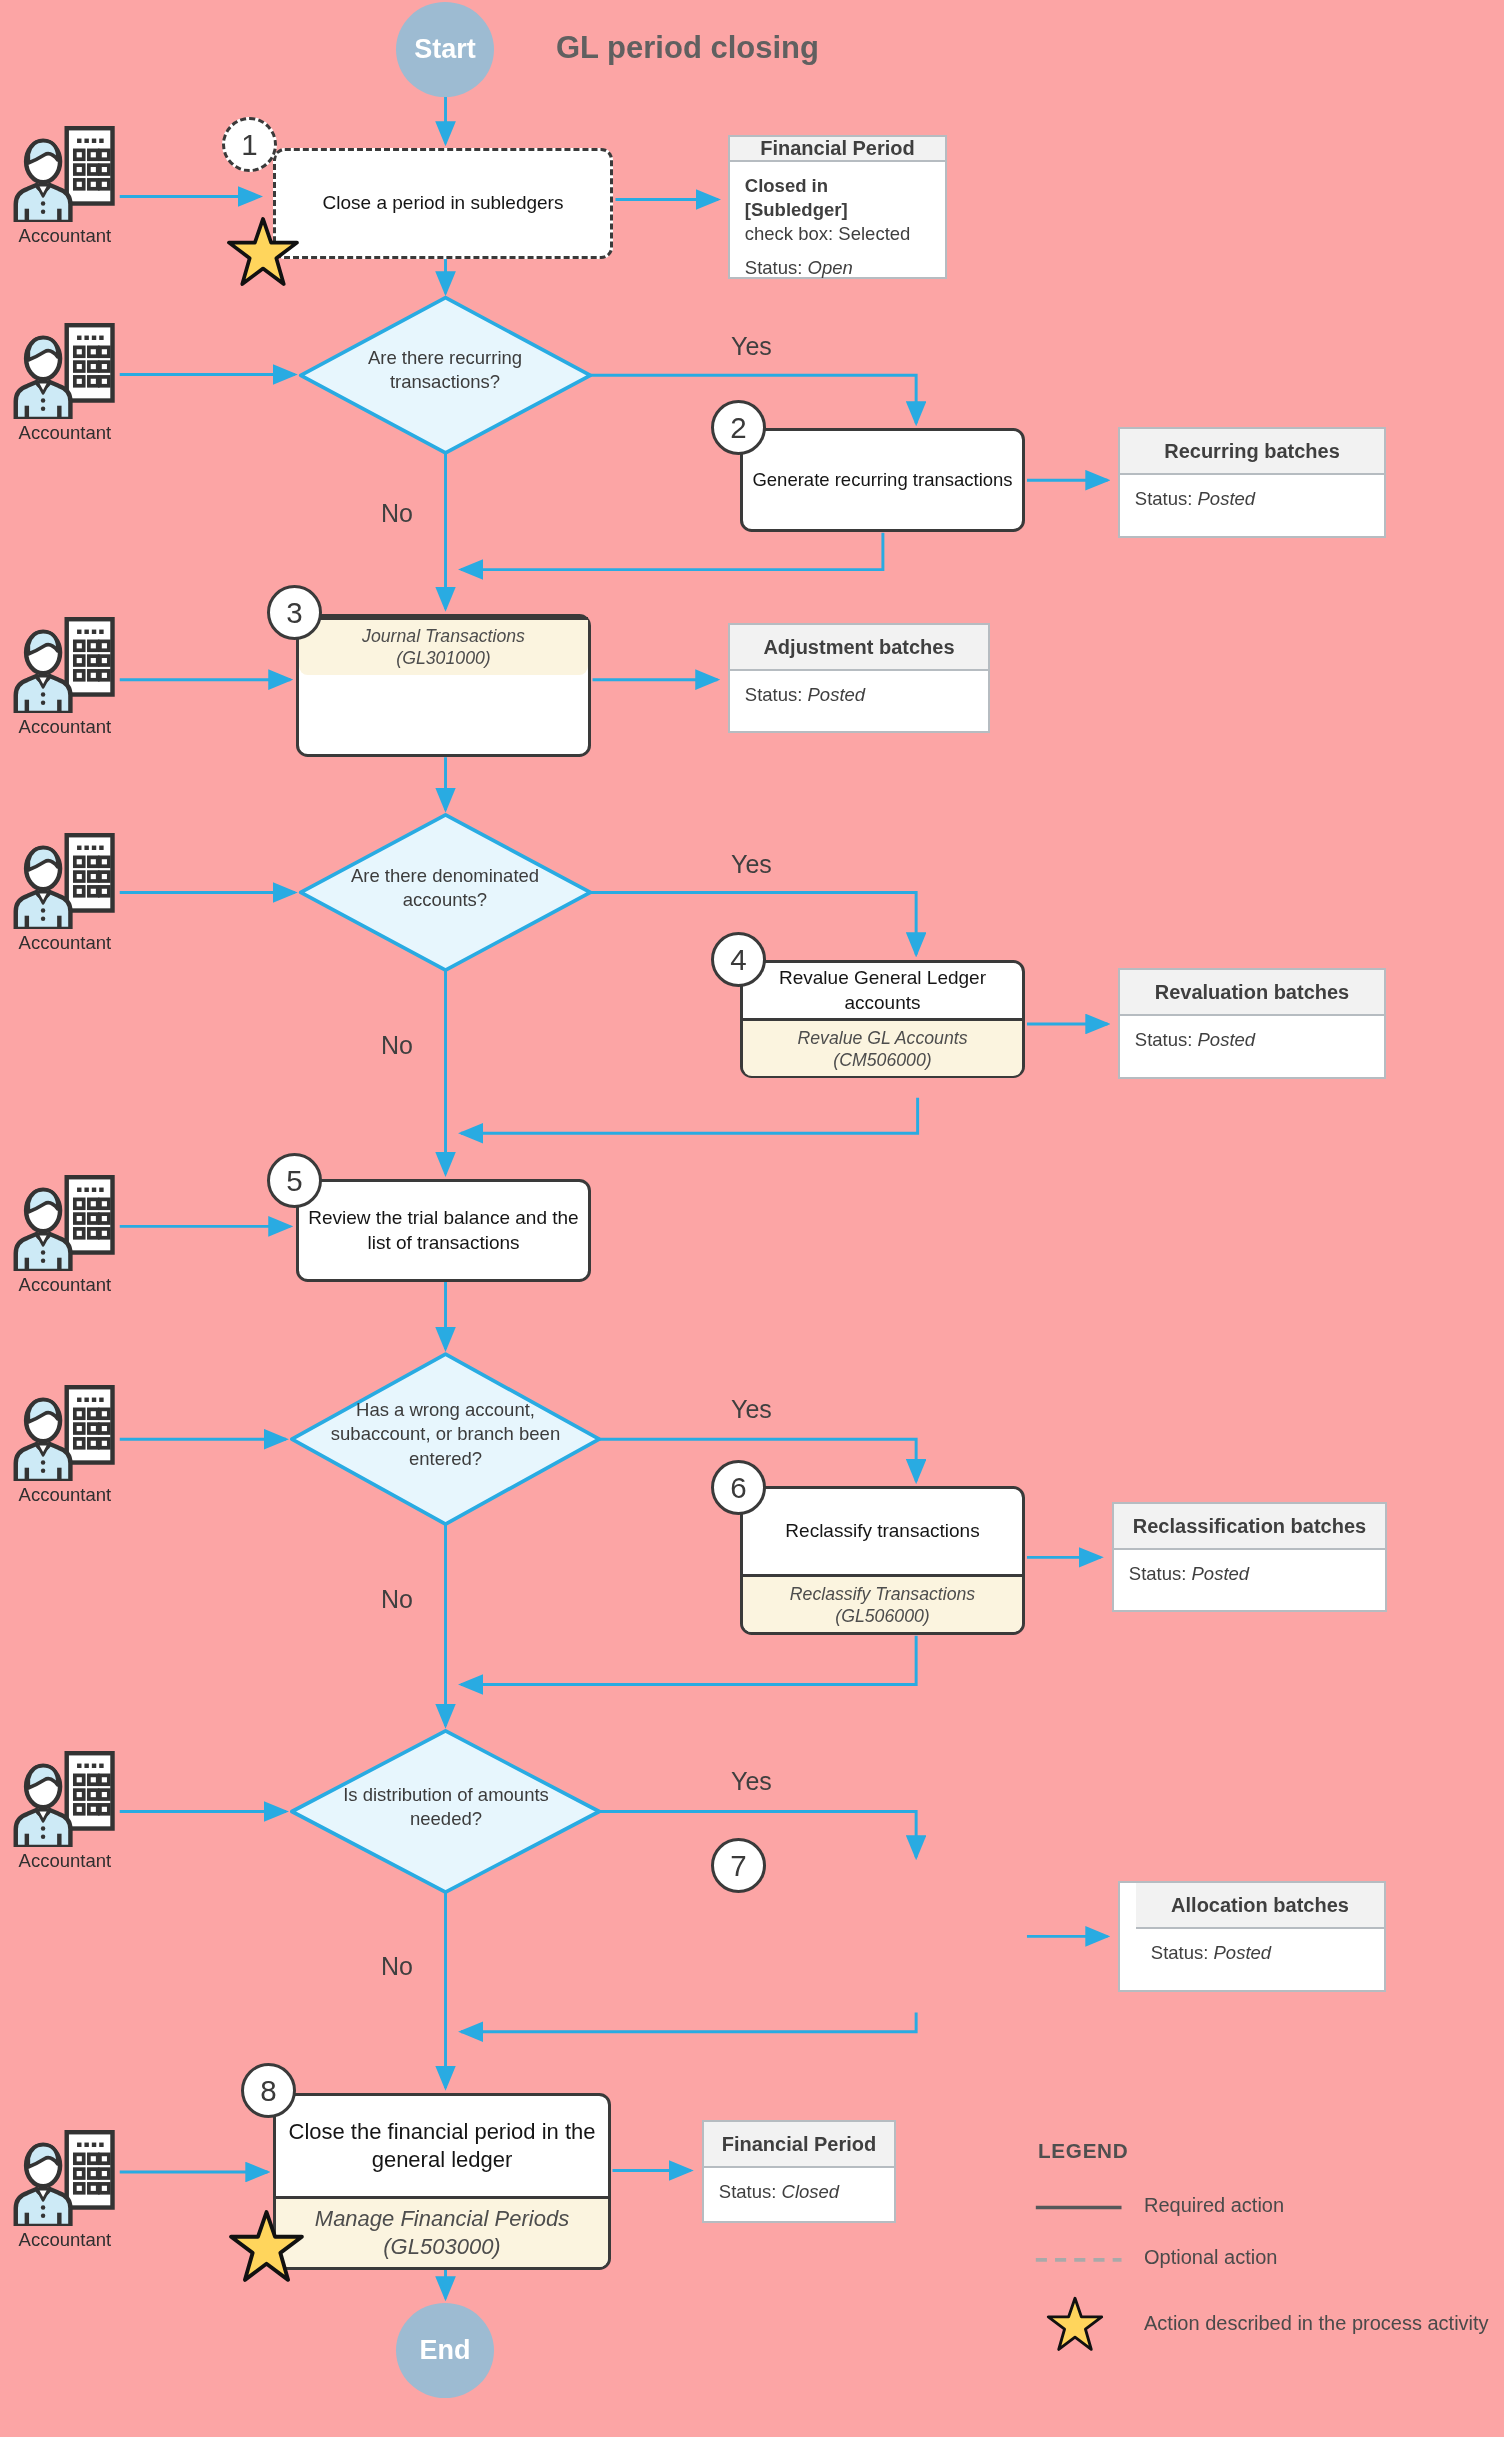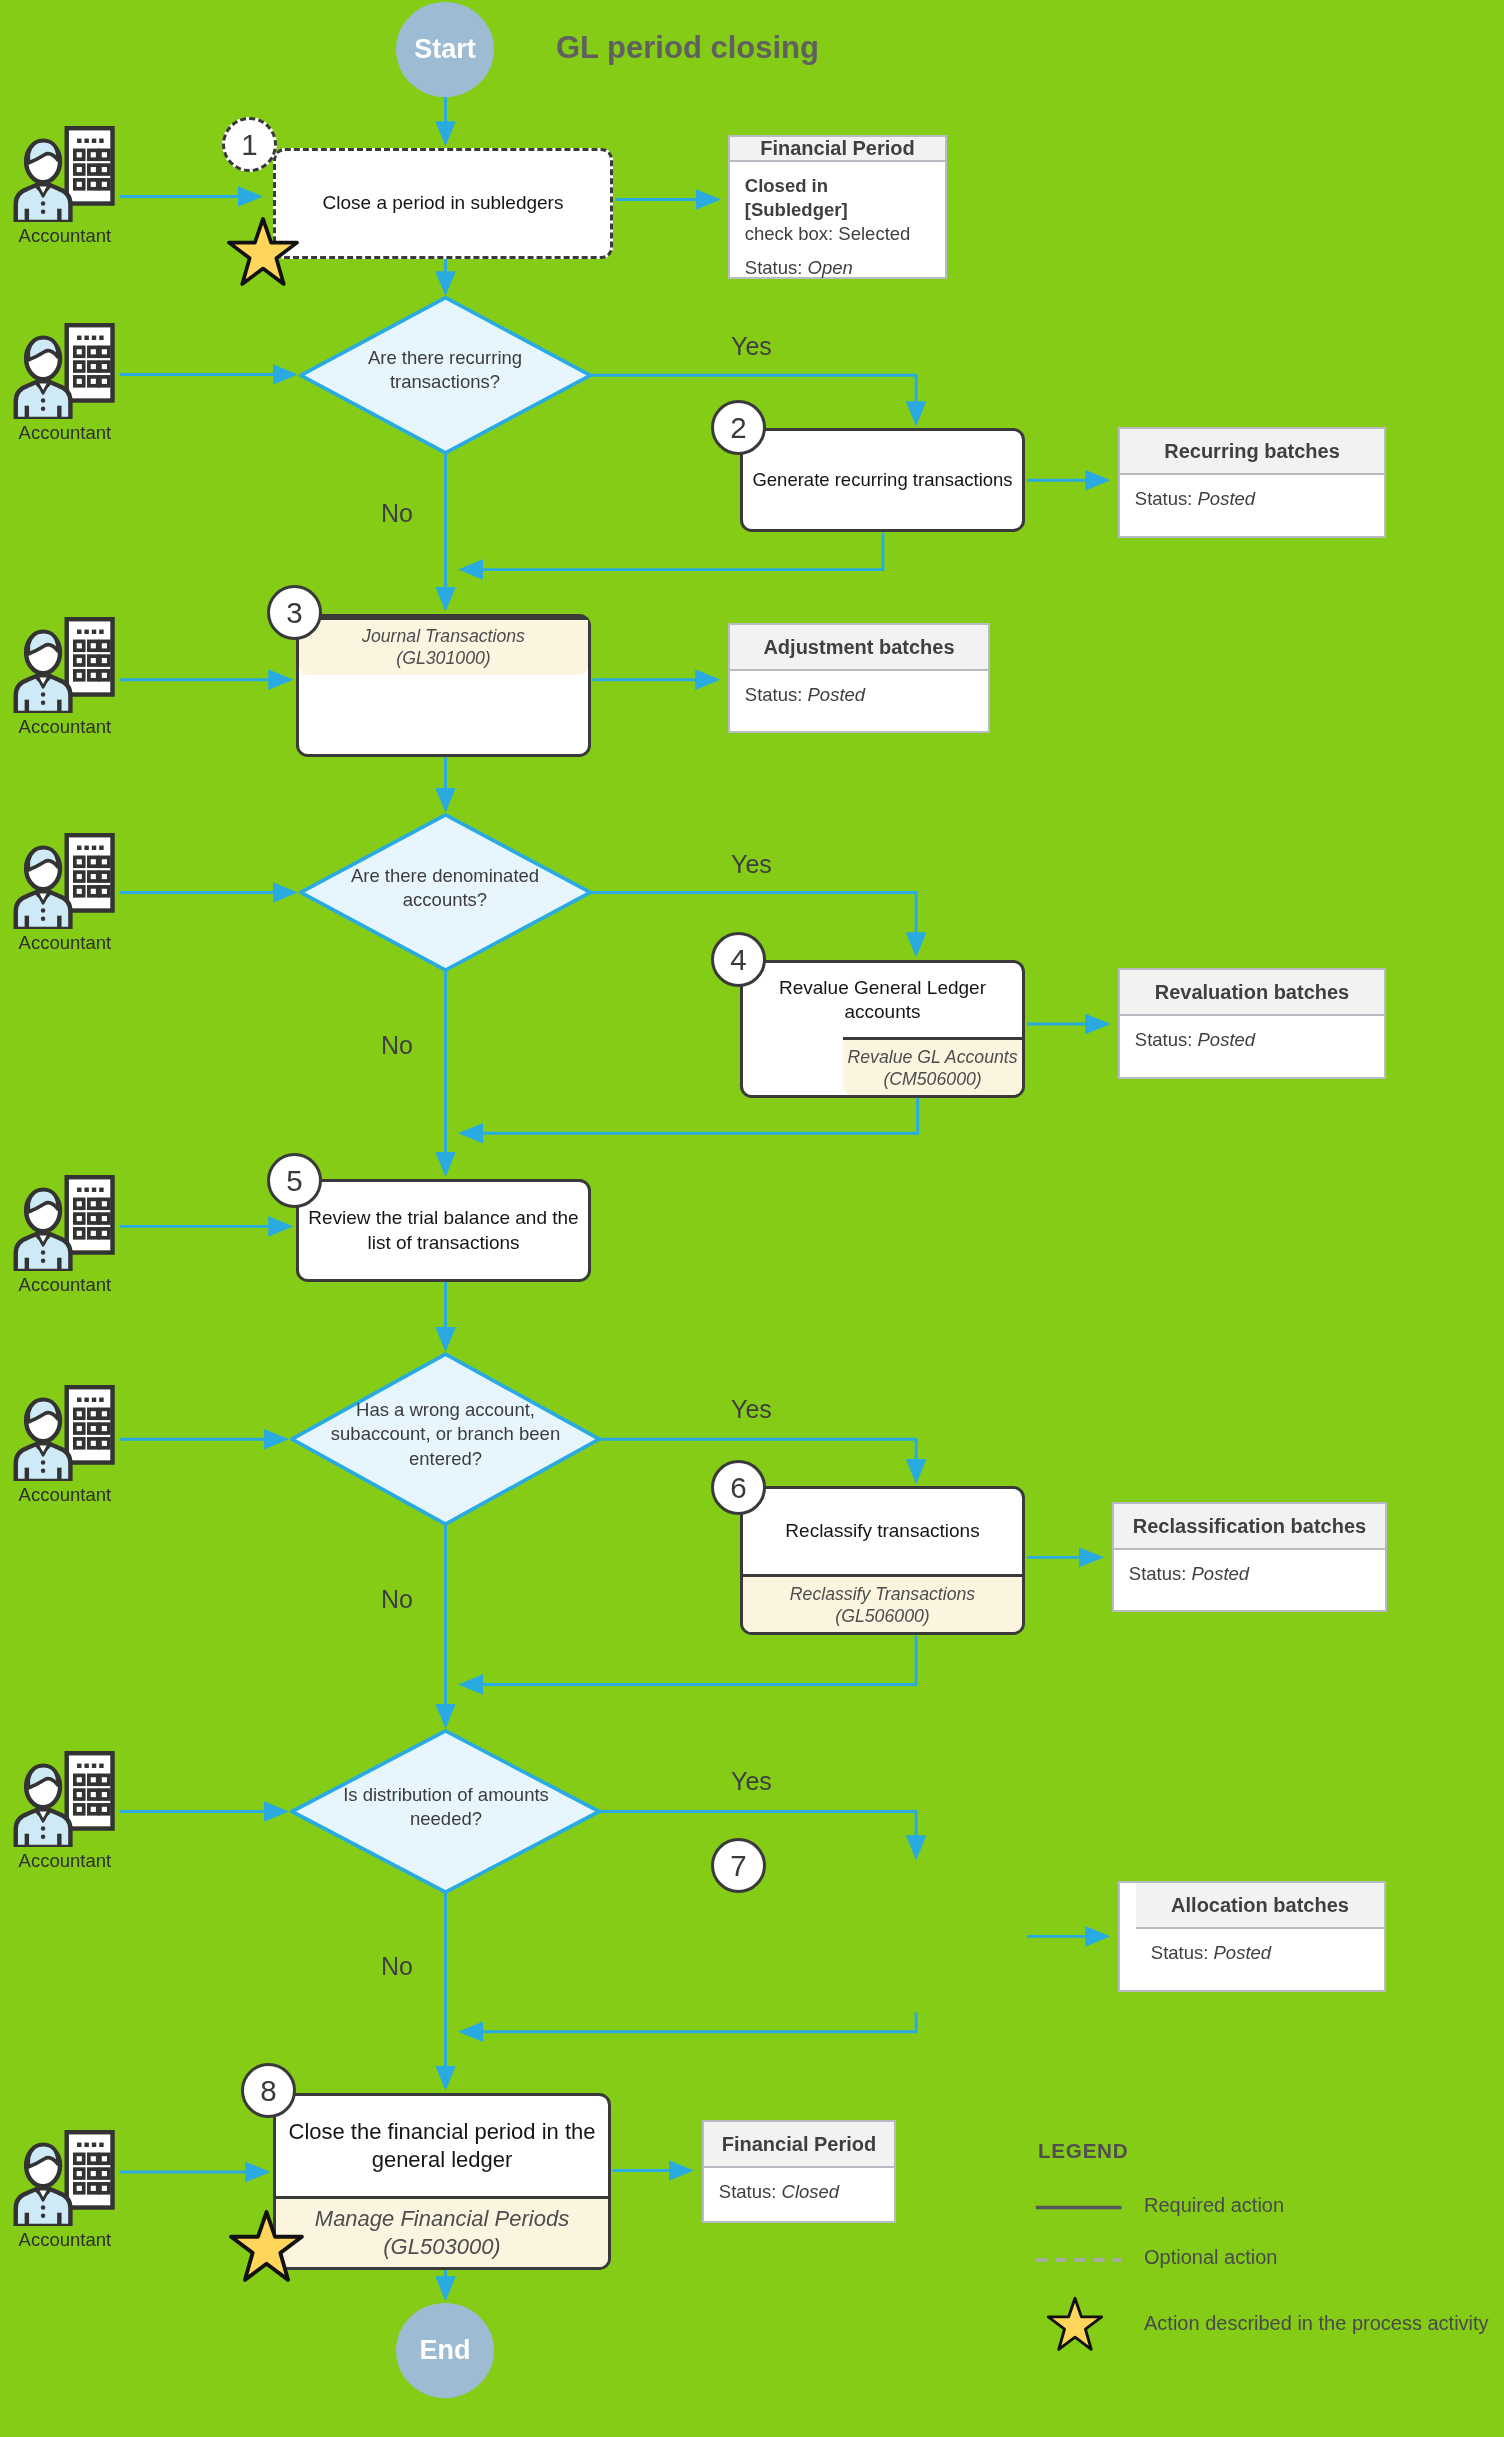--- a/index.html
+++ b/index.html
@@ -1,17 +1,17 @@
 <!DOCTYPE html>
 <html style="font-size:11.8px"><head>
 <meta charset="utf-8">
 <style>
   html,body{margin:0;padding:0;background:#ffffff;}
   #canvas{
-    position:relative;width:1505px;height:2438px;background:#84cc16;
+    position:relative;width:1505px;height:2438px;background:#fca5a5;
     font-family:"Liberation Sans","DejaVu Sans",sans-serif;overflow:hidden;
   }
   #connectors{position:absolute;left:0;top:0;z-index:1;}
   .node{position:absolute;z-index:2;box-sizing:border-box;}
   
   .terminator{
     background:#9dbbd2;border-radius:50%;display:flex;align-items:center;justify-content:center;
     color:#ffffff;font-weight:bold;font-size:27px;
   }
   
@@ -224,21 +224,21 @@
 
   <div class="node procbox" style="left:740px;top:428px;width:285px;height:104px;">
     <div class="main nowrap" style="font-size:18.5px;">Generate recurring transactions</div>
   </div>
 
   <div class="node procbox" style="left:296px;top:614px;width:295px;height:143px;">
     <div class="sub">Journal Transactions
 (GL301000)</div>
   </div>
 
-  <div class="node procbox" style="left:740px;top:960px;width:285px;height:138px;align-items:flex-end;">
+  <div class="node procbox" style="left:740px;top:960px;width:285px;height:118px;">
     <div class="main" style="max-width:244px;margin:0 auto;">Revalue General Ledger accounts</div>
     <div class="sub">Revalue GL Accounts
 (CM506000)</div>
   </div>
 
   <div class="node procbox" style="left:296px;top:1179px;width:295px;height:103px;">
     <div class="main">Review the trial balance and the list of transactions</div>
   </div>
 
   <div class="node procbox" style="left:740px;top:1486px;width:285px;height:149px;">

